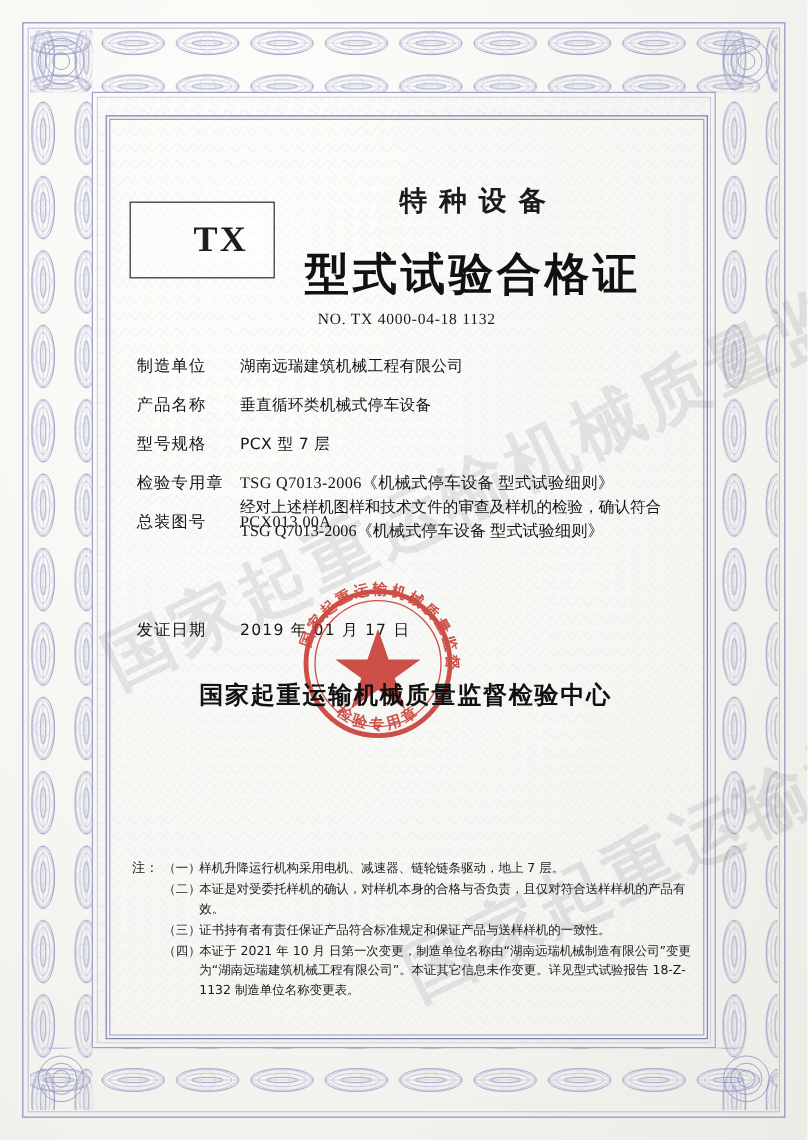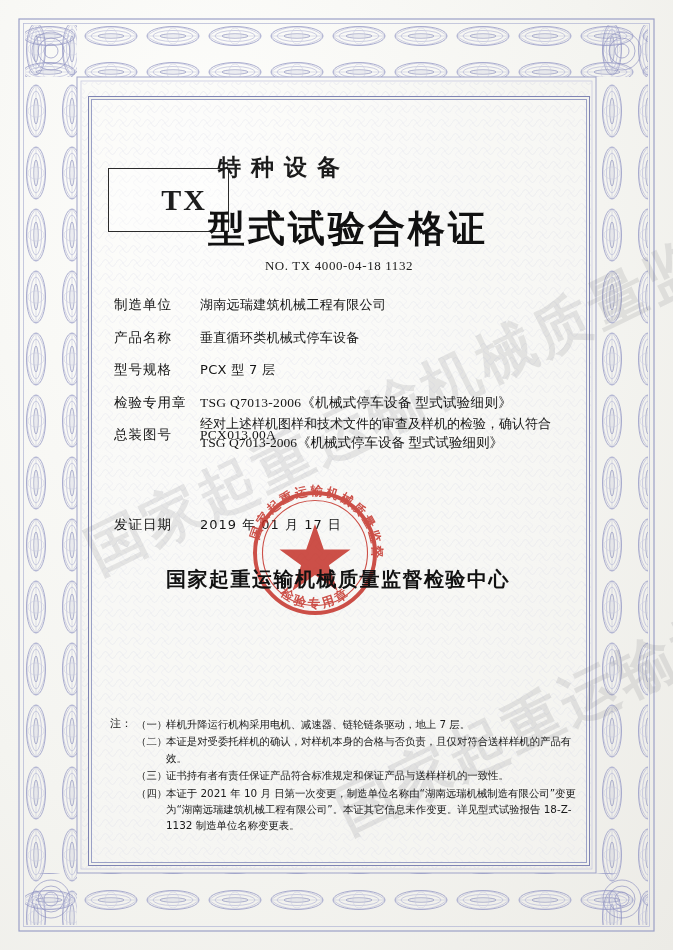--- a/index.html
+++ b/index.html
@@ -112,20 +112,21 @@
     color: #1d1d1d;
     background: rgba(255,255,255,0.35);
     padding-left: 31px;
   }
 
   .title-wrap {
     position: absolute;
     left: 120px;
     top: 56px;
     width: 372px;
+    text-align: center;
   }
   .title-small {
     font-family: "DejaVu Sans", sans-serif;
     font-size: 23px;
     font-weight: bold;
     letter-spacing: 10px;
     color: #1b1b1b;
     margin-left: 10px;
   }
   .title-big {

